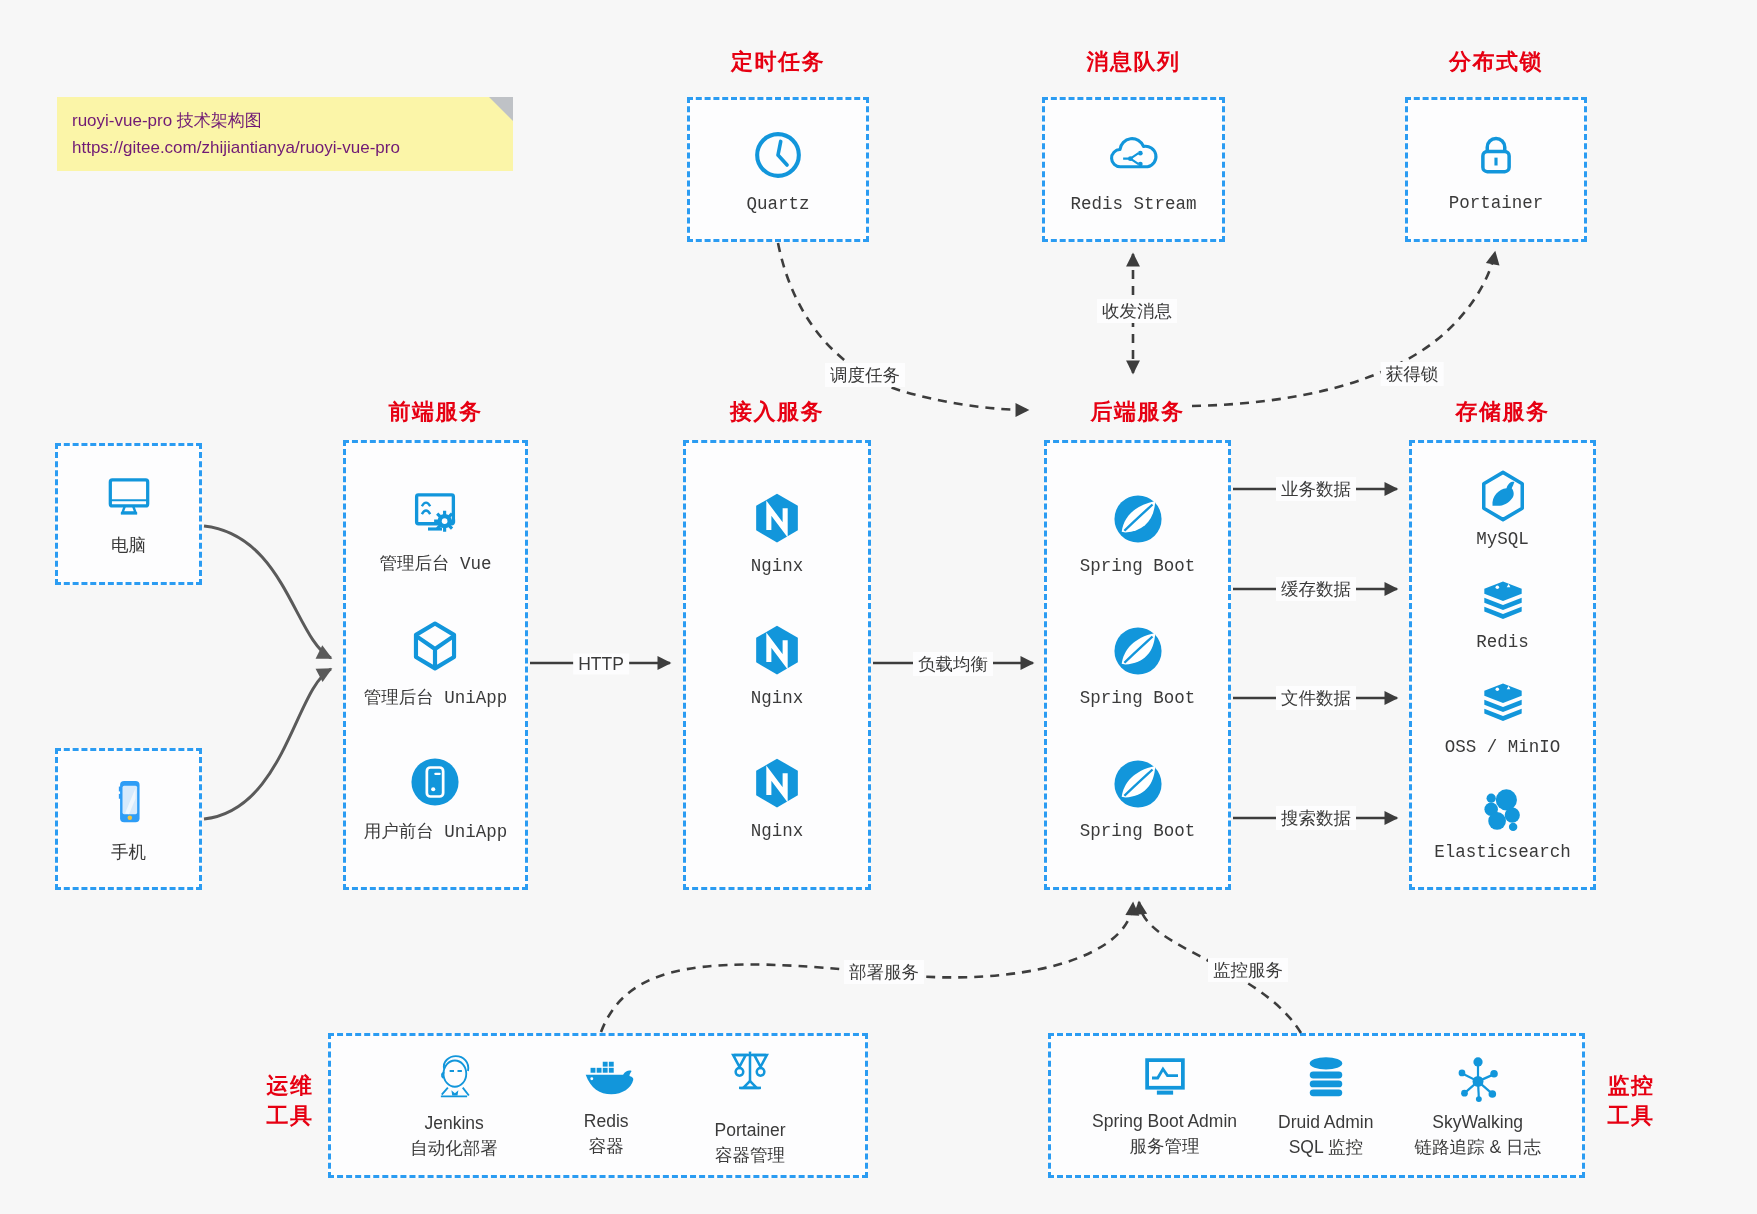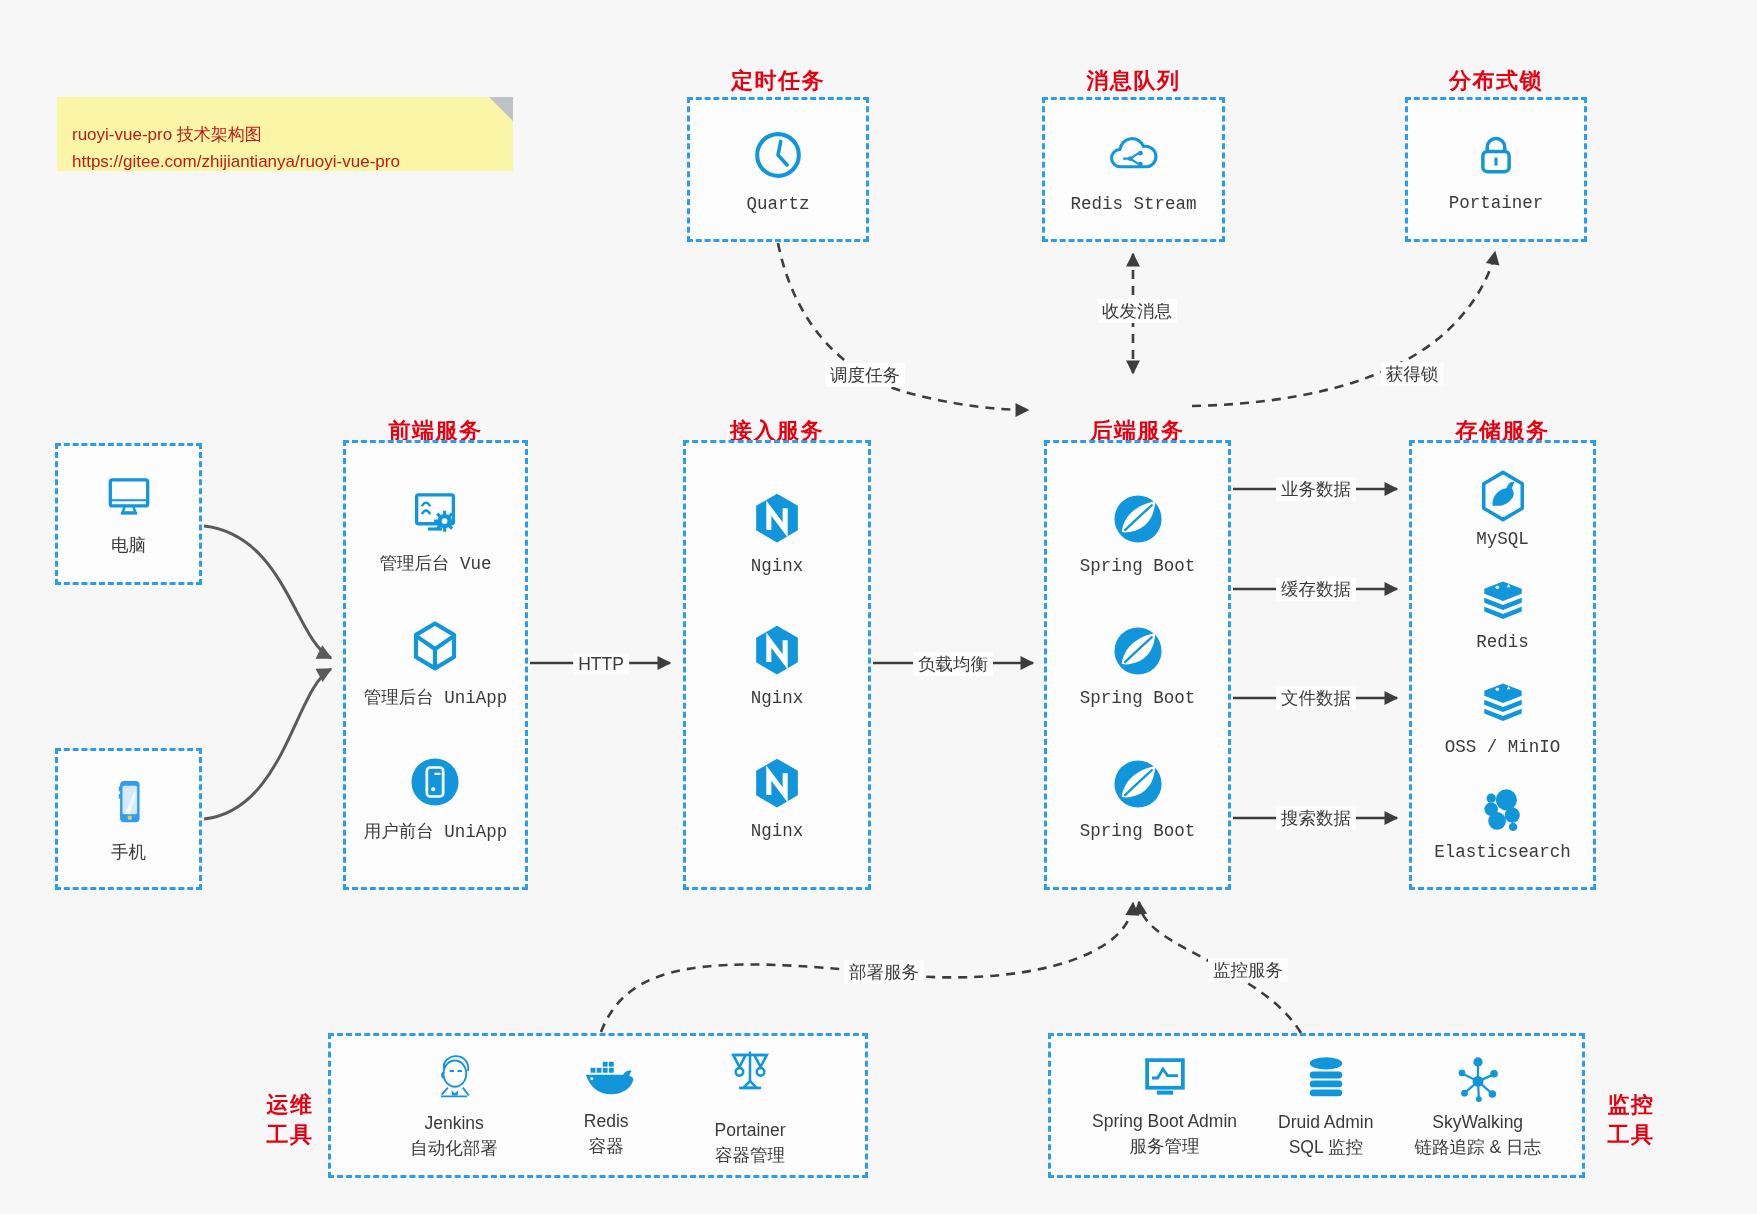--- a/index.html
+++ b/index.html
@@ -5,29 +5,29 @@
   html,body{margin:0;padding:0;background:#f7f7f7;}
   .canvas{position:relative;width:1757px;height:1214px;background:#f7f7f7;
     font-family:"Liberation Sans","DejaVu Sans",sans-serif;overflow:hidden;}
   .wires{position:absolute;left:0;top:0;z-index:2;pointer-events:none;}
   .box{position:absolute;box-sizing:border-box;border:3px dashed #2b9cf2;background:#fdfdfe;
     display:flex;align-items:center;z-index:1;}
   .vbox{flex-direction:column;justify-content:space-evenly;}
   .nodebox{flex-direction:column;justify-content:center;gap:10px;}
   .rowbox{flex-direction:row;justify-content:space-evenly;}
   .title{position:absolute;color:#e60012;font-weight:bold;font-size:22px;text-align:center;
-    letter-spacing:1.5px;z-index:1;white-space:nowrap;margin-top:19px;}
+    letter-spacing:1.5px;z-index:1;white-space:nowrap;}
   .sidetitle{line-height:30px;}
   .item{display:flex;flex-direction:column;align-items:center;gap:8px;}
   .nlabel{font-size:17.5px;color:#3a3a3a;white-space:nowrap;font-family:Liberation Mono, monospace;}
   .desc2{font-size:17.5px;color:#3a3a3a;line-height:25px;text-align:center;white-space:nowrap;}
   .elabel{position:absolute;transform:translate(-50%,-50%);background:#fdfdfe;padding:0 5px;
     font-size:17.5px;color:#3a3a3a;white-space:nowrap;z-index:3;text-align:right;}
   .note{position:absolute;left:57px;top:97px;width:456px;height:74px;background:#fbf5a8;
-    box-sizing:border-box;padding:24px 0 0 15px;font-size:17px;line-height:27px;color:#b91c1c;z-index:1;}
+    box-sizing:border-box;padding:10px 0 0 15px;font-size:17px;line-height:27px;color:#701a75;z-index:1;}
   .fold{position:absolute;top:0;right:0;}
   .ic{display:block;}
 </style>
 </head>
 <body>
 
 <div class="canvas">
 
   <div class="note">
     <div>ruoyi-vue-pro 技术架构图</div>

